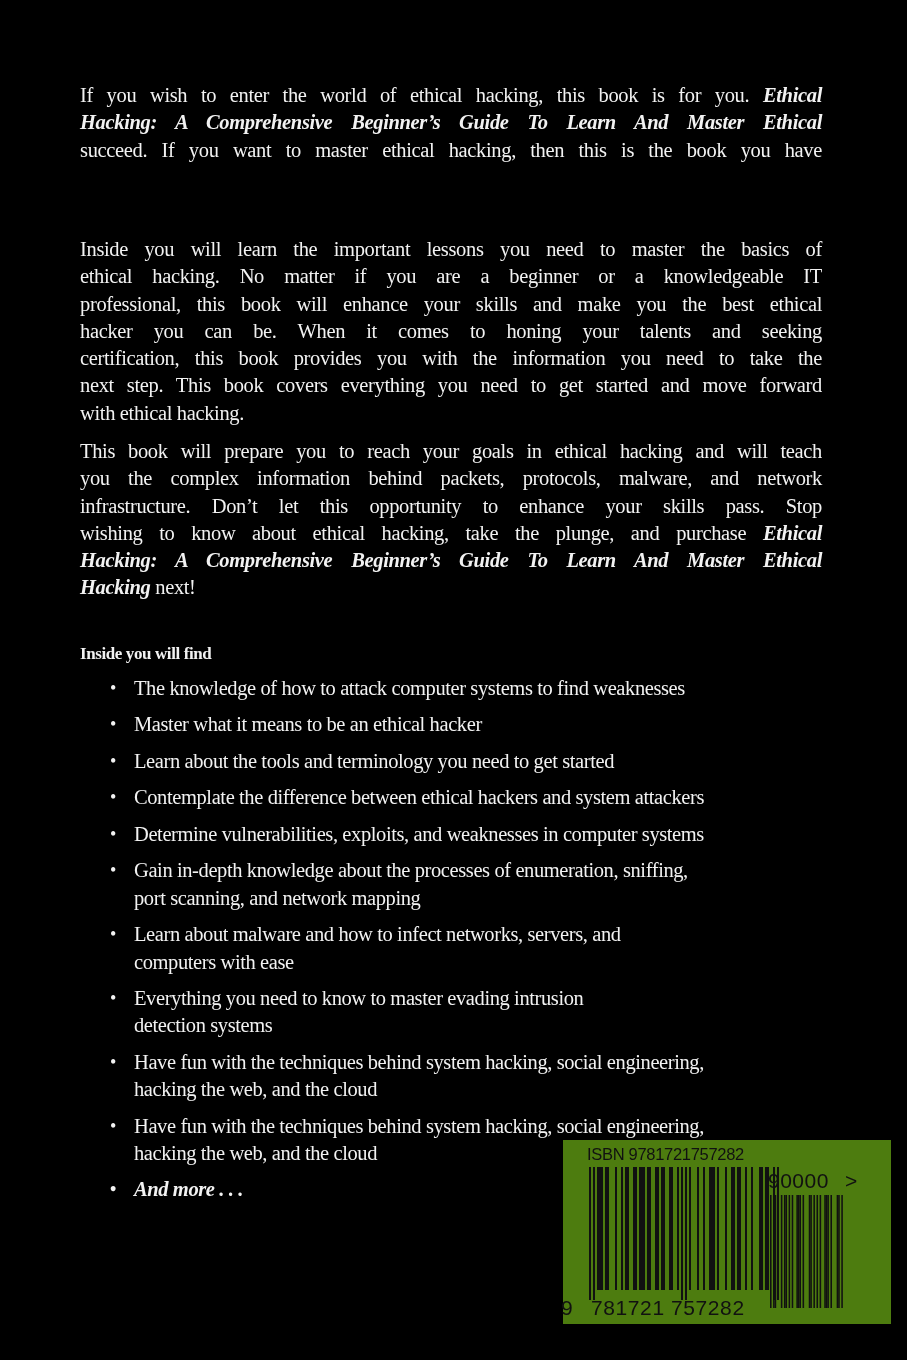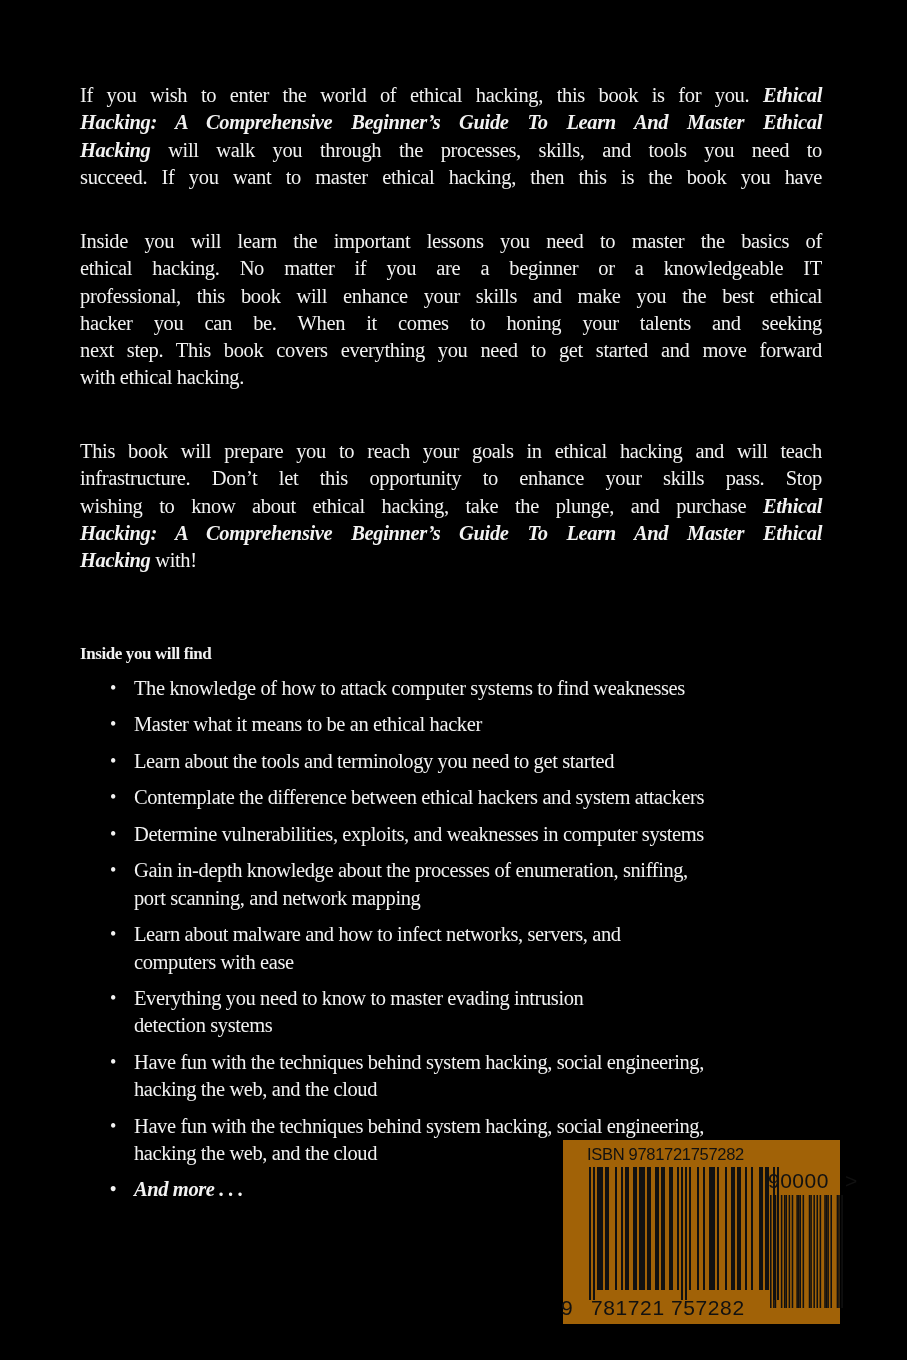--- a/index.html
+++ b/index.html
@@ -20,54 +20,55 @@
   .heading { position: absolute; left: 0; top: 640px; font-size: 17px; font-weight: bold;
     line-height: 27px; letter-spacing: -0.4px; }
   .list { position: absolute; left: 0; top: 675px; width: 742px; margin: 0; padding: 0; list-style: none; }
   .item { position: relative; padding-left: 54px; margin-bottom: 9.2px; }
   .item .bullet { position: absolute; left: 30px; top: 0; font-size: 18px; line-height: 27.3px; }
   .item .txt { display: block; font-size: 20.5px; line-height: 27.3px; letter-spacing: -0.4px; white-space: nowrap; }
   .item.bold .txt { font-weight: bold; font-style: italic; }
   .item.bold .bullet { font-weight: bold; }
 
   .barcode-box {
-    position: absolute; left: 563px; top: 1140px; width: 277px; height: 184px;
-    background: #a16207; color: #111;
+    position: absolute; left: 563px; top: 1140px; width: 328px; height: 184px;
+    background: #4d7c0f; color: #111;
     font-family: "Liberation Sans", "DejaVu Sans", sans-serif;
   }
   .isbn-label { position: absolute; left: 24px; top: 5px; font-size: 16.5px; letter-spacing: -0.3px; line-height: 18px; }
   .addon-label { position: absolute; left: 205px; top: 30px; font-size: 21px; letter-spacing: 0.5px; line-height: 22px; }
   .addon-arrow { position: absolute; left: 282px; top: 30px; font-size: 21px; line-height: 22px; }
   .digits { position: absolute; top: 157px; font-size: 21px; line-height: 22px; letter-spacing: 0.6px; }
   #ean-svg { position: absolute; left: 0; top: 0; }
 </style>
 </head>
 <body>
 
 <div class="page">
   <div class="para" id="para-0" style="top:82px">
       <span class="line"><span>If you wish to enter the world of ethical hacking, this book is for you. </span><span class="bi">Ethical</span></span>
       <span class="line"><span class="bi">Hacking: A Comprehensive Beginner’s Guide To Learn And Master Ethical</span></span>
-      <span class="line"><span class="bi">Hacking</span><span> will walk you through the processes, skills, and tools you need to</span></span>
       <span class="line"><span>succeed. If you want to master ethical hacking, then this is the book you have</span></span>
     </div>
-  <div class="para" id="para-1" style="top:228px">
+  <div class="para" id="para-1" style="top:236px">
       <span class="line"><span>Inside you will learn the important lessons you need to master the basics of</span></span>
       <span class="line"><span>ethical hacking. No matter if you are a beginner or a knowledgeable IT</span></span>
       <span class="line"><span>professional, this book will enhance your skills and make you the best ethical</span></span>
       <span class="line"><span>hacker you can be. When it comes to honing your talents and seeking</span></span>
+      <span class="line"><span>certification, this book provides you with the information you need to take the</span></span>
       <span class="line"><span>next step. This book covers everything you need to get started and move forward</span></span>
       <span class="line last"><span>with ethical hacking.</span></span>
     </div>
   <div class="para" id="para-2" style="top:438px">
       <span class="line"><span>This book will prepare you to reach your goals in ethical hacking and will teach</span></span>
+      <span class="line"><span>you the complex information behind packets, protocols, malware, and network</span></span>
       <span class="line"><span>infrastructure. Don’t let this opportunity to enhance your skills pass. Stop</span></span>
       <span class="line"><span>wishing to know about ethical hacking, take the plunge, and purchase </span><span class="bi">Ethical</span></span>
       <span class="line"><span class="bi">Hacking: A Comprehensive Beginner’s Guide To Learn And Master Ethical</span></span>
-      <span class="line last"><span class="bi">Hacking</span><span> with!</span></span>
+      <span class="line last"><span class="bi">Hacking</span><span> next!</span></span>
     </div>
 
   <div class="heading">Inside you will find</div>
   <ul class="list" id="feature-list">
       <li class="item">
         <span class="bullet">•</span>
         <span class="txt">The knowledge of how to attack computer systems to find weaknesses</span>
       </li>
       <li class="item">
         <span class="bullet">•</span>

